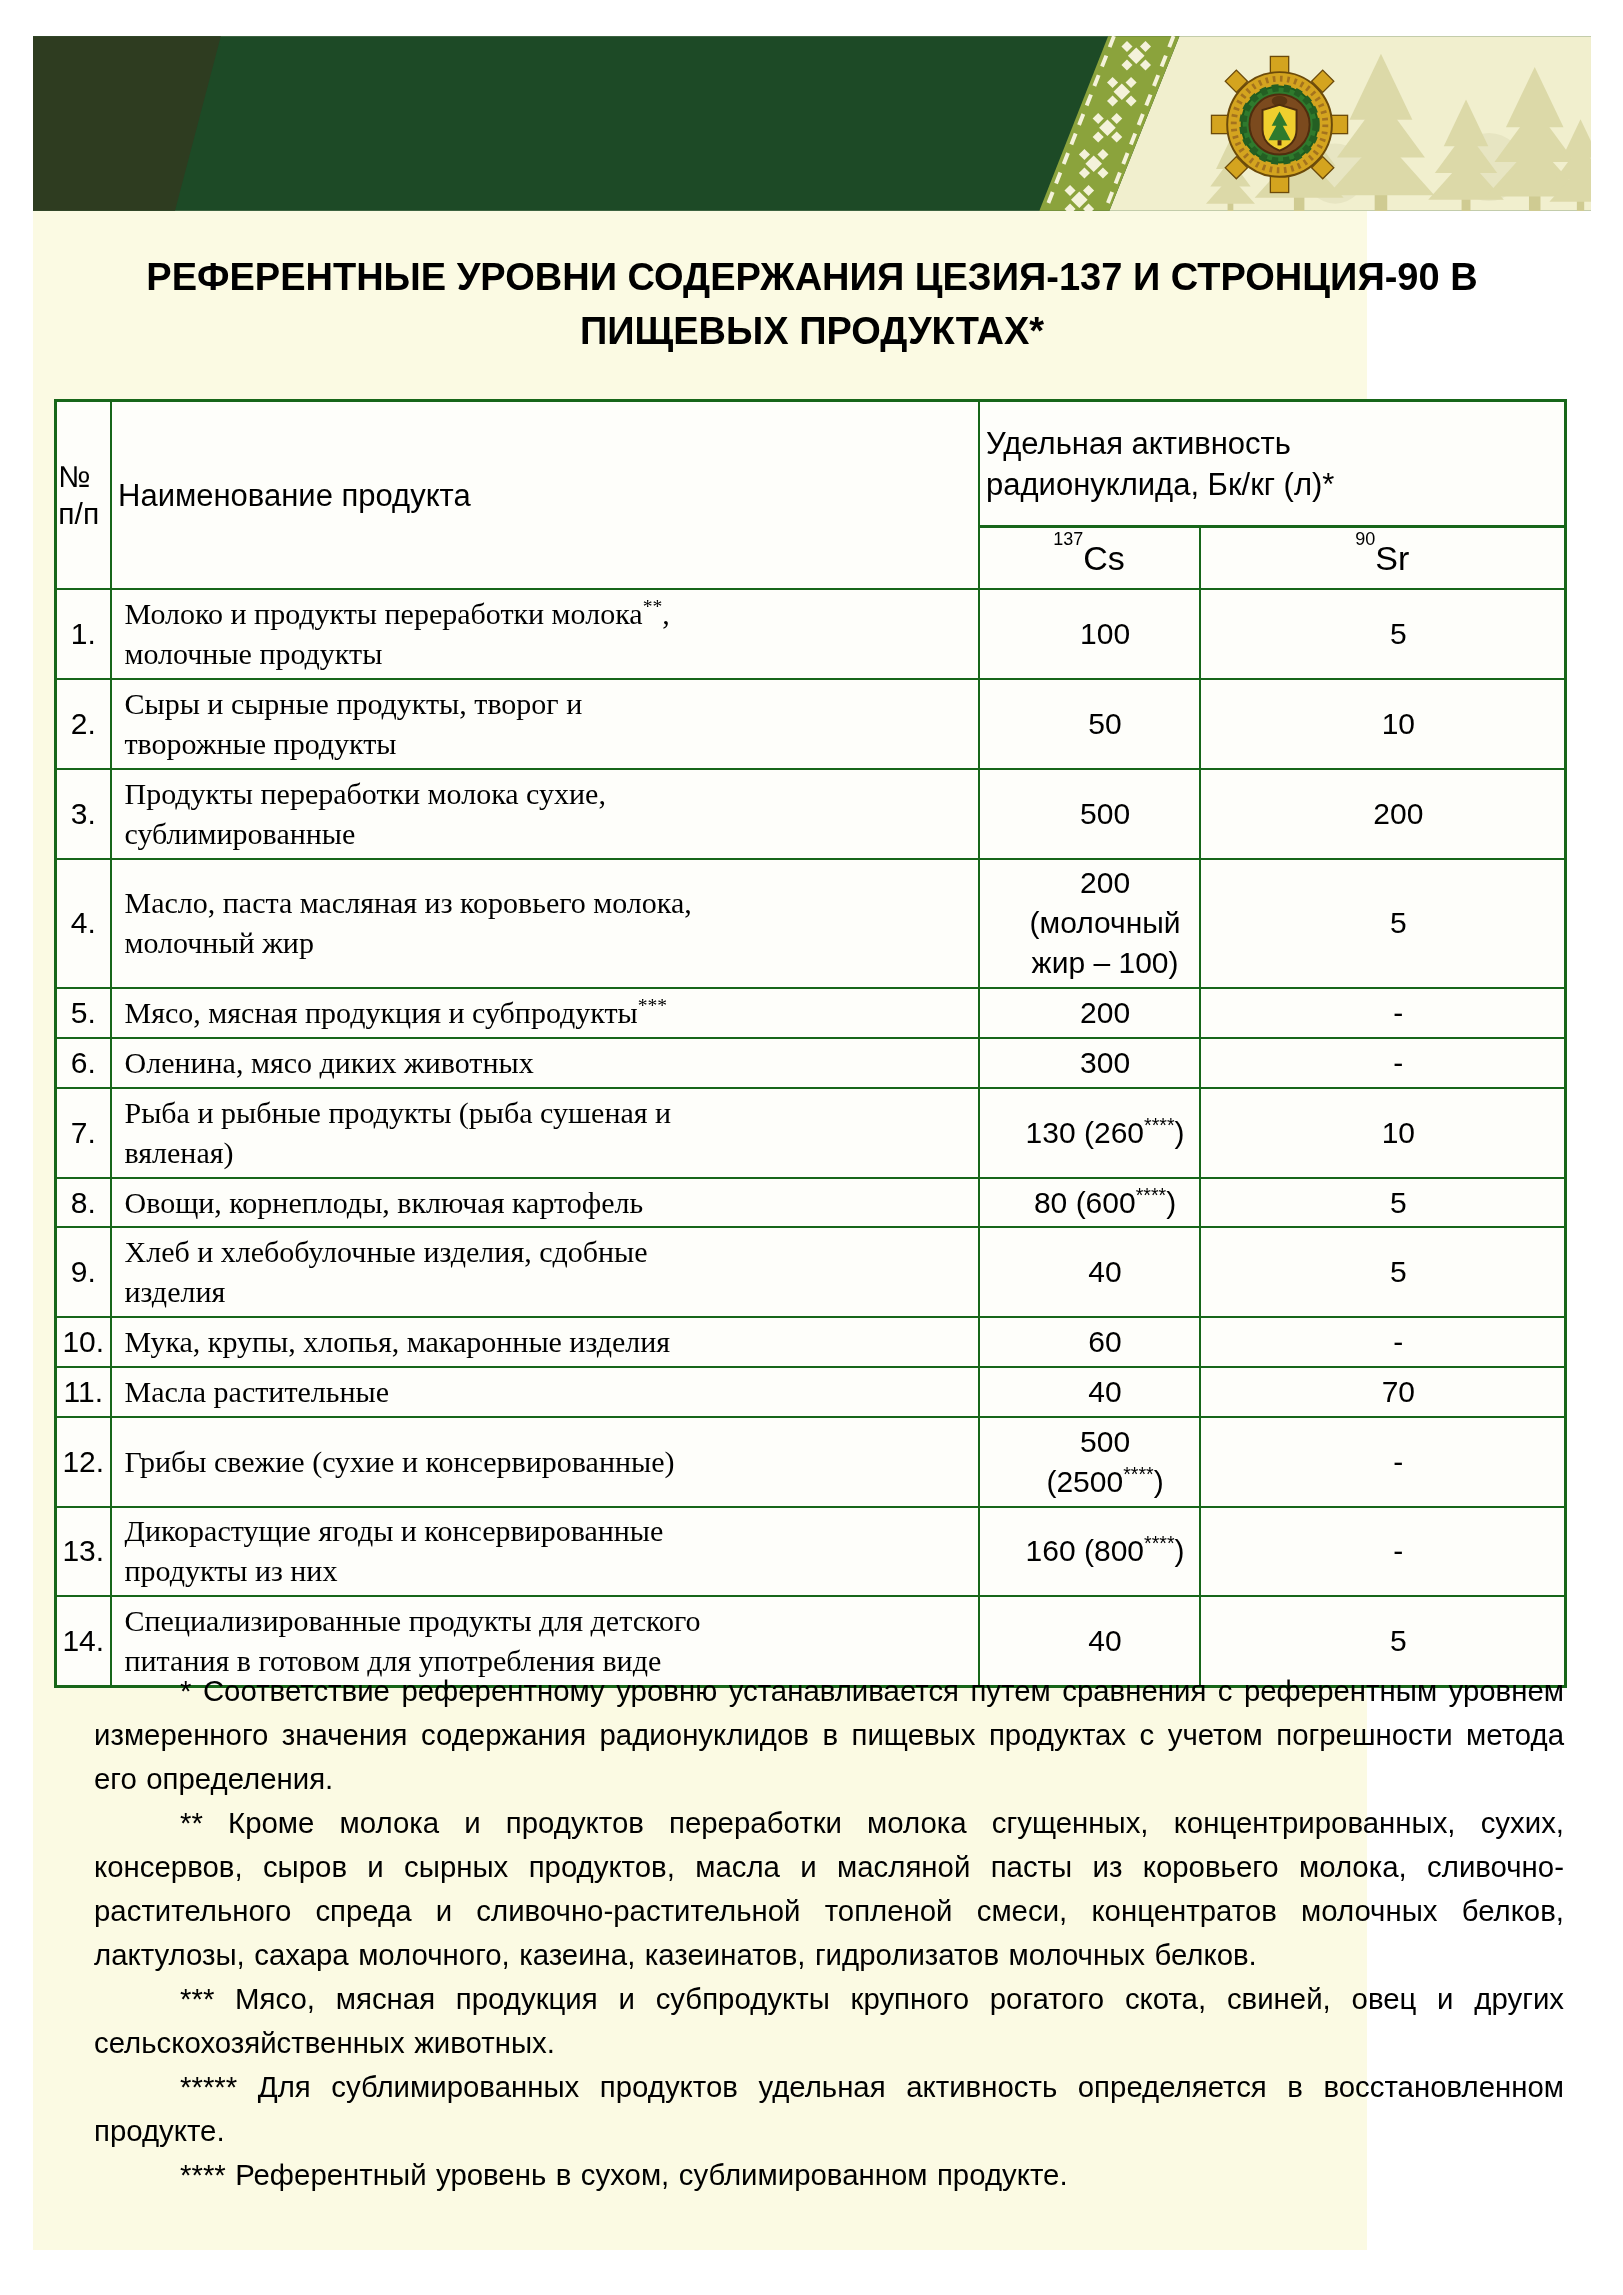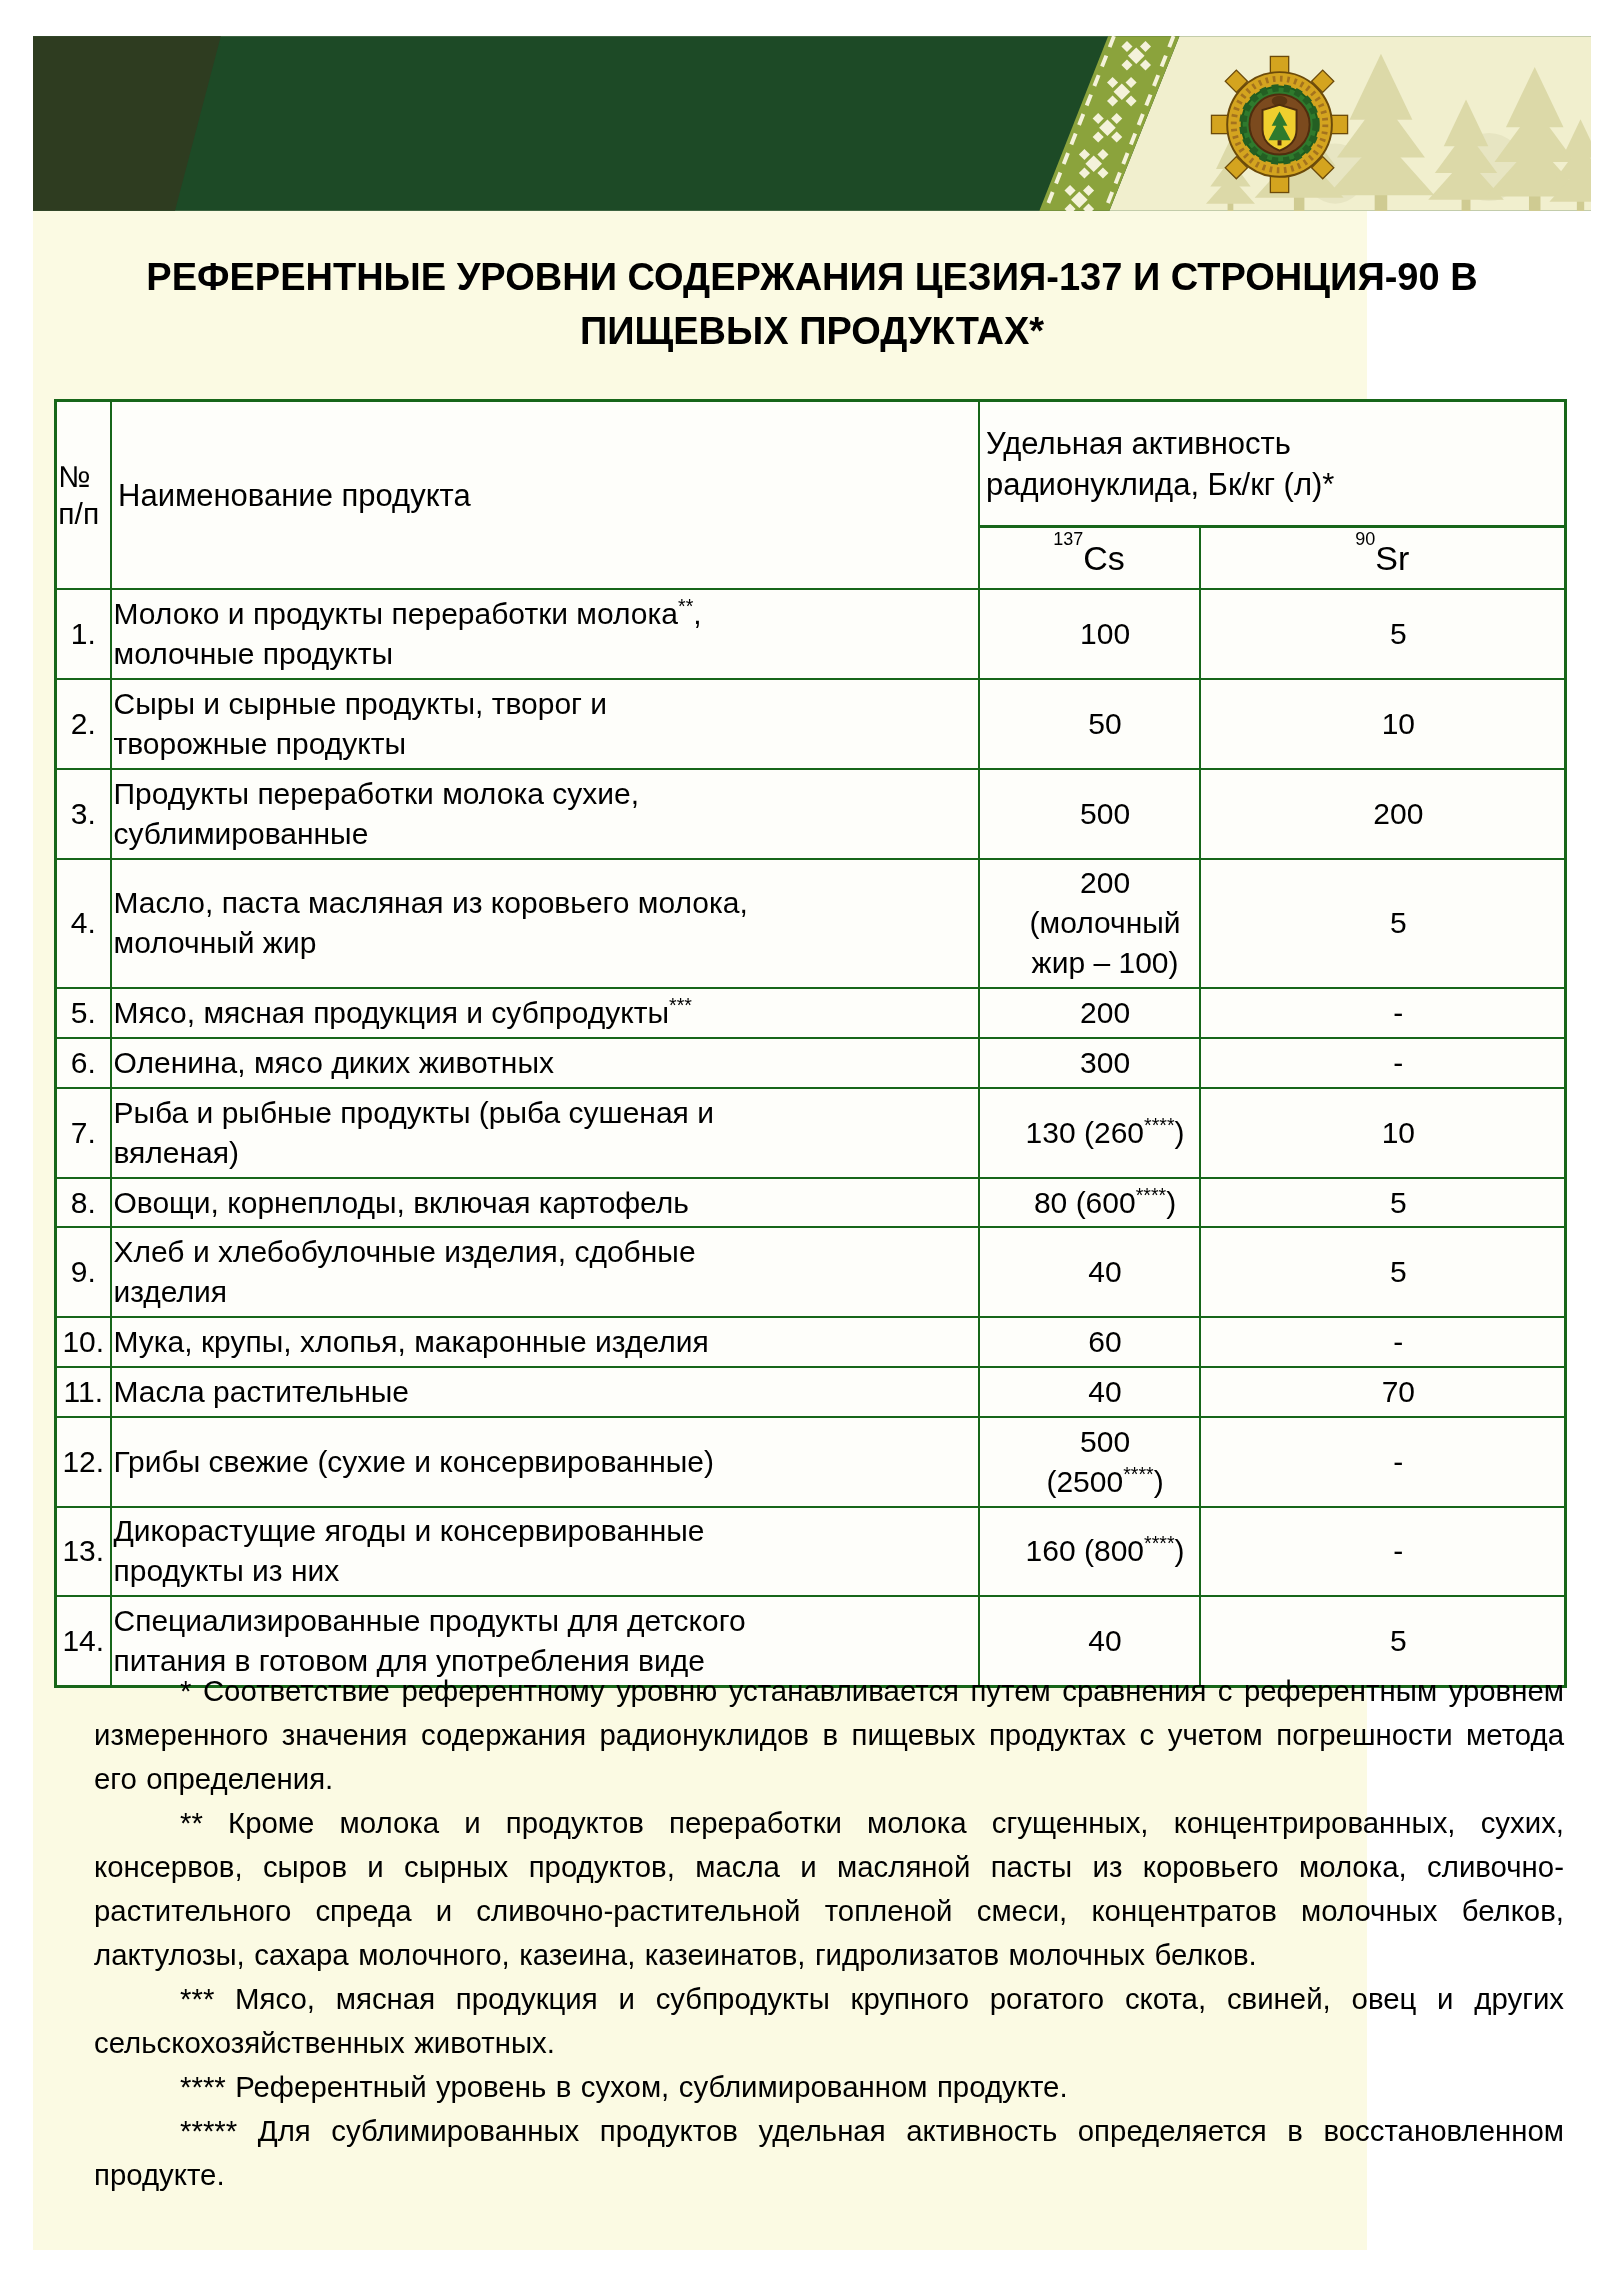--- a/index.html
+++ b/index.html
@@ -19,21 +19,21 @@
   .ref-table col.c3{width:221px;}
   .ref-table col.c4{width:366px;}
   .thead-main th{height:118px;font-size:31px;line-height:41px;text-align:left;padding:2.6px 6.5px;border-radius:12px;}
   .thead-sub th{height:58px;text-align:center;}
   th.num-head{white-space:pre-line;font-size:30px;line-height:37px;padding:2.6px 1.3px;}
   .thead-main{border-bottom:3.9px solid #176619;}
   .iso{font-size:34px;}
   .iso sup{font-size:18px;vertical-align:25px;line-height:0;}
   tbody td{font-size:30px;line-height:40px;padding:3.9px 7.9px;}
   tbody td:nth-child(1){text-align:center;padding:3.9px 2.6px;}
-  tbody td:nth-child(2){text-align:left;padding-left:2px;}
+  tbody td:nth-child(2){text-align:left;padding-left:13px;font-family:Liberation Serif, serif;}
   tbody td:nth-child(3),tbody td:nth-child(4){text-align:center;padding-left:40px;}
   tbody sup{font-size:19.6px;line-height:0;}
   .footnotes{position:absolute;left:61px;top:1633px;width:1470px;font-size:29.4px;
              line-height:44px;text-align:justify;word-spacing:1.3px;}
   .footnotes p{margin:0;text-indent:86px;}
 </style>
 </head>
 <body>
 
 <div class="page">
@@ -217,19 +217,19 @@
             <td>40</td>
             <td>5</td>
           </tr>
         </tbody>
     </table>
 
     <div class="footnotes">
       <p>* Соответствие референтному уровню устанавливается путем сравнения с референтным уровнем измеренного значения содержания радионуклидов в пищевых продуктах с учетом погрешности метода его определения.</p>
       <p>** Кроме молока и продуктов переработки молока сгущенных, концентрированных, сухих, консервов, сыров и сырных продуктов, масла и масляной пасты из коровьего молока, сливочно-растительного спреда и сливочно-растительной топленой смеси, концентратов молочных белков, лактулозы, сахара молочного, казеина, казеинатов, гидролизатов молочных белков.</p>
       <p>*** Мясо, мясная продукция и субпродукты крупного рогатого скота, свиней, овец и других сельскохозяйственных животных.</p>
+      <p>***** Для сублимированных продуктов удельная активность определяется в восстановленном продукте.</p>
       <p>**** Референтный уровень в сухом, сублимированном продукте.</p>
-      <p>***** Для сублимированных продуктов удельная активность определяется в восстановленном продукте.</p>
     </div>
 
   </div>
 </div>
 
 
 </body></html>

